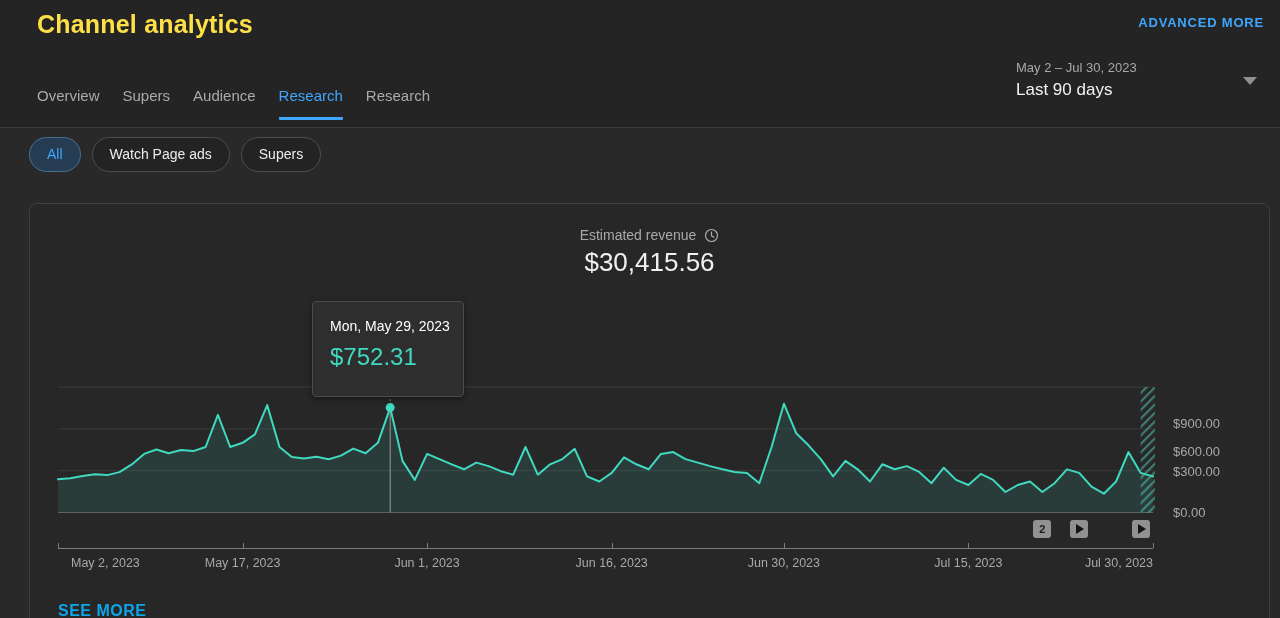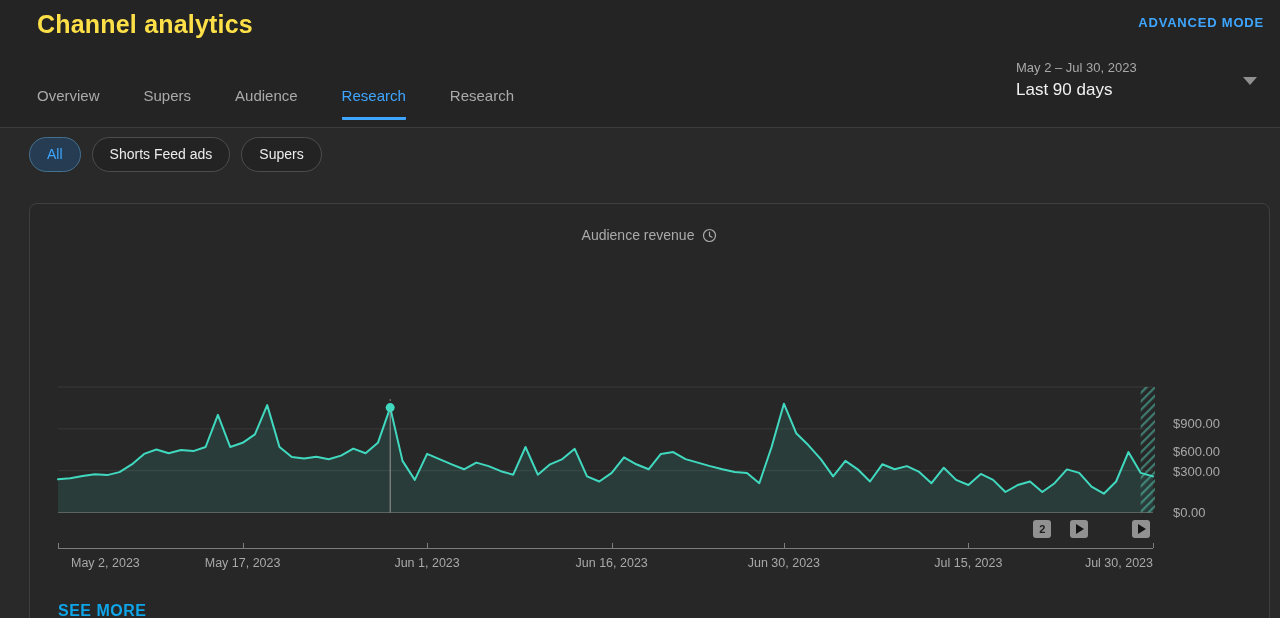--- a/index.html
+++ b/index.html
@@ -9,21 +9,21 @@
     background:#292929; color:#f1f1f1;
     font-family:"Liberation Sans", sans-serif;
     -webkit-font-smoothing:antialiased;
   }
   .header-band { position:absolute; left:0; top:0; width:1280px; height:128px;
     background:#242424; border-bottom:1px solid #3c3c3c; }
   .page-title { position:absolute; left:37px; top:10px; font-size:25px; font-weight:700;
     color:#fde047; letter-spacing:.2px; }
   .advanced-mode { position:absolute; right:16px; top:15px; font-size:13px; font-weight:700;
     color:#3ea6ff; letter-spacing:.8px; cursor:pointer; }
-  .tabs { position:absolute; left:37px; top:87px; display:flex; gap:44px; }
+  .tabs { position:absolute; left:37px; top:87px; display:flex; gap:23px; }
   .tab { font-size:15px; color:#aaaaaa; padding-bottom:13px; cursor:pointer; }
   .tab.active { color:#3ea6ff; border-bottom:3px solid #3ea6ff; border-radius:1px; }
   .date-picker { position:absolute; left:1016px; top:60px; width:250px; cursor:pointer; }
   .dp-range { font-size:13px; color:#a8a8a8; }
   .dp-preset { font-size:17px; color:#f1f1f1; margin-top:5px; }
   .dp-caret { position:absolute; left:1243px; top:77px; width:0; height:0;
     border-left:7px solid transparent; border-right:7px solid transparent;
     border-top:8px solid #909090; }
   .chips { position:absolute; left:29px; top:137px; display:flex; gap:11px; }
   .chip { height:35px; line-height:33px; padding:0 17px; border-radius:18px;
@@ -54,71 +54,76 @@
   .x-label { position:absolute; top:352px; font-size:12.5px; color:#a8a8a8; white-space:nowrap; }
   .see-more { position:absolute; left:28px; top:398px; font-size:16px; font-weight:700;
     color:#0ea5e9; letter-spacing:.5px; cursor:pointer; }
 </style>
 </head>
 <body>
 
 <div class="header-band"></div>
 
 <div class="page-title">Channel analytics</div>
-<div class="advanced-mode">ADVANCED MODE</div>
+<div class="advanced-mode">ADVANCED MORE</div>
 
 <div class="tabs">
   <div class="tab">Overview</div>
   <div class="tab">Supers</div>
   <div class="tab">Audience</div>
   <div class="tab active">Research</div>
   <div class="tab">Research</div>
 </div>
 
 <div class="date-picker">
   <div class="dp-range">May 2 – Jul 30, 2023</div>
   <div class="dp-preset">Last 90 days</div>
 </div>
 <div class="dp-caret"></div>
 
 <div class="chips">
   <div class="chip selected">All</div>
-  <div class="chip">Shorts Feed ads</div>
+  <div class="chip">Watch Page ads</div>
   <div class="chip">Supers</div>
 </div>
 
 <div class="card">
   <div class="metric-head">
     <span class="inner">
-      <span>Audience revenue</span>
+      <span>Estimated revenue</span>
       <svg width="15" height="15" viewBox="0 0 15 15">
         <circle cx="7.5" cy="7.5" r="6" fill="none" stroke="#aaaaaa" stroke-width="1.2"></circle>
         <path d="M7.5 4.2 L7.5 7.8 L10 9.2" fill="none" stroke="#aaaaaa" stroke-width="1.2" stroke-linecap="round"></path>
       </svg>
     </span>
   </div>
+  <div class="metric-value">$30,415.56</div>
 
   <svg class="chart-svg" id="chartSvg">
       <defs>
         <pattern id="hatch" width="6" height="6" patternUnits="userSpaceOnUse" patternTransform="rotate(45)">
           <rect width="2.2" height="6" fill="rgba(88,210,186,0.5)"></rect>
         </pattern>
       </defs>
       <line x1="28" y1="183" x2="1123" y2="183" stroke="#3a3a3a" stroke-width="1"></line>
       <line x1="28" y1="224.83333333333334" x2="1123" y2="224.83333333333334" stroke="#3a3a3a" stroke-width="1"></line>
       <line x1="28" y1="266.6666666666667" x2="1123" y2="266.6666666666667" stroke="#3a3a3a" stroke-width="1"></line>
       <line x1="28" y1="308.5" x2="1123" y2="308.5" stroke="#5c5c5c" stroke-width="1"></line>
       <path d="M28.0 275.3 L40.3 274.3 L52.6 272.0 L64.9 270.2 L77.2 271.1 L89.5 268.1 L101.8 260.4 L114.1 249.9 L126.4 245.5 L138.7 249.2 L151.0 246.0 L163.3 247.1 L175.6 243.0 L187.9 210.9 L200.2 243.0 L212.6 238.8 L224.9 230.4 L237.2 201.1 L249.5 243.0 L261.8 253.0 L274.1 254.4 L286.4 252.7 L298.7 255.2 L311.0 251.6 L323.3 244.6 L335.6 249.2 L347.9 238.8 L360.2 203.6 L372.5 256.9 L384.8 275.9 L397.1 249.9 L409.4 255.1 L421.7 260.3 L434.0 265.3 L446.3 258.6 L458.6 262.1 L470.9 267.2 L483.2 270.7 L495.5 243.0 L507.8 270.7 L520.1 260.3 L532.4 255.1 L544.7 244.8 L557.0 272.4 L569.3 277.5 L581.7 268.9 L594.0 253.3 L606.3 260.3 L618.6 265.3 L630.9 249.9 L643.2 248.1 L655.5 255.1 L667.8 258.6 L680.1 262.1 L692.4 265.3 L704.7 267.9 L717.0 268.9 L729.3 279.2 L741.6 243.0 L753.9 199.7 L766.2 229.2 L778.5 241.3 L790.8 255.1 L803.1 272.4 L815.4 256.9 L827.7 265.3 L840.0 277.5 L852.3 260.3 L864.6 265.3 L876.9 262.1 L889.2 267.9 L901.5 279.2 L913.8 263.7 L926.1 275.9 L938.4 281.0 L950.8 269.9 L963.1 275.9 L975.4 288.0 L987.7 281.0 L1000.0 277.5 L1012.3 288.0 L1024.6 279.2 L1036.9 265.4 L1049.2 268.9 L1061.5 282.7 L1073.8 289.7 L1086.1 277.5 L1098.4 248.1 L1110.7 268.9 L1123.0 272.4 L1123 308.5 L28 308.5 Z" fill="rgba(64,217,191,0.12)" stroke="none"></path>
       <rect x="1110.6966292134832" y="183" width="14.30337078651678" height="125.5" fill="url(#hatch)"></rect>
       <path d="M28.0 275.3 L40.3 274.3 L52.6 272.0 L64.9 270.2 L77.2 271.1 L89.5 268.1 L101.8 260.4 L114.1 249.9 L126.4 245.5 L138.7 249.2 L151.0 246.0 L163.3 247.1 L175.6 243.0 L187.9 210.9 L200.2 243.0 L212.6 238.8 L224.9 230.4 L237.2 201.1 L249.5 243.0 L261.8 253.0 L274.1 254.4 L286.4 252.7 L298.7 255.2 L311.0 251.6 L323.3 244.6 L335.6 249.2 L347.9 238.8 L360.2 203.6 L372.5 256.9 L384.8 275.9 L397.1 249.9 L409.4 255.1 L421.7 260.3 L434.0 265.3 L446.3 258.6 L458.6 262.1 L470.9 267.2 L483.2 270.7 L495.5 243.0 L507.8 270.7 L520.1 260.3 L532.4 255.1 L544.7 244.8 L557.0 272.4 L569.3 277.5 L581.7 268.9 L594.0 253.3 L606.3 260.3 L618.6 265.3 L630.9 249.9 L643.2 248.1 L655.5 255.1 L667.8 258.6 L680.1 262.1 L692.4 265.3 L704.7 267.9 L717.0 268.9 L729.3 279.2 L741.6 243.0 L753.9 199.7 L766.2 229.2 L778.5 241.3 L790.8 255.1 L803.1 272.4 L815.4 256.9 L827.7 265.3 L840.0 277.5 L852.3 260.3 L864.6 265.3 L876.9 262.1 L889.2 267.9 L901.5 279.2 L913.8 263.7 L926.1 275.9 L938.4 281.0 L950.8 269.9 L963.1 275.9 L975.4 288.0 L987.7 281.0 L1000.0 277.5 L1012.3 288.0 L1024.6 279.2 L1036.9 265.4 L1049.2 268.9 L1061.5 282.7 L1073.8 289.7 L1086.1 277.5 L1098.4 248.1 L1110.7 268.9 L1123.0 272.4 " fill="none" stroke="#40d9bf" stroke-width="2" stroke-linejoin="round" stroke-linecap="round"></path>
       <line x1="360.19101123595505" y1="195.09455" x2="360.19101123595505" y2="199.09455" stroke="#888" stroke-width="1" stroke-dasharray="2,2"></line>
       <line x1="360.19101123595505" y1="203.59455" x2="360.19101123595505" y2="308.5" stroke="#9a9a9a" stroke-width="1"></line>
       <circle cx="360.19101123595505" cy="203.59455" r="4.5" fill="#40d9bf"></circle>
     </svg>
 
+  <div class="tooltip">
+    <div class="tooltip-date">Mon, May 29, 2023</div>
+    <div class="tooltip-value">$752.31</div>
+  </div>
 
   <div class="y-label y-900">$900.00</div>
   <div class="y-label y-600">$600.00</div>
   <div class="y-label y-300">$300.00</div>
   <div class="y-label y-0">$0.00</div>
 
   <div class="video-badge" style="left: 1003.3px;">
     <span class="badge-count">2</span>
   </div>
   <div class="video-badge" style="left: 1040.2px;">

